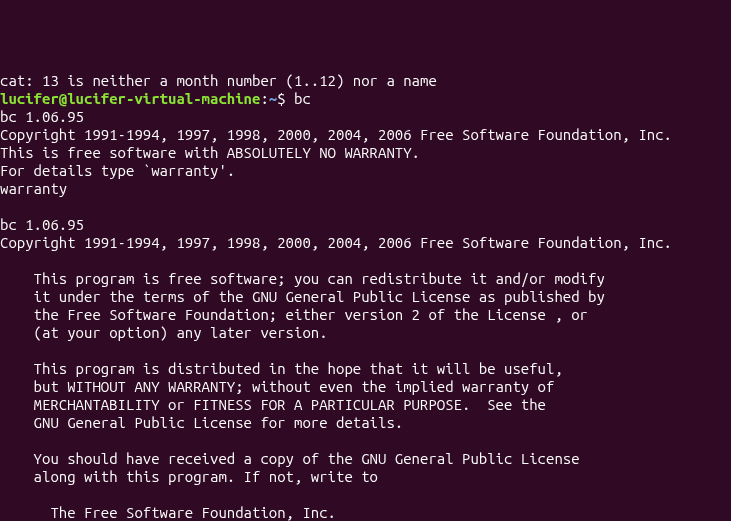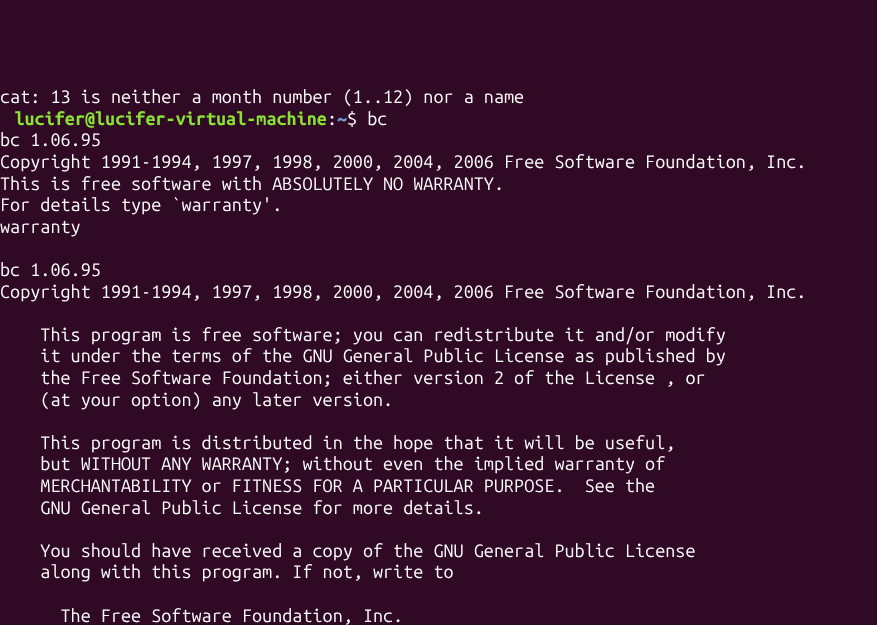--- a/index.html
+++ b/index.html
@@ -17,21 +17,20 @@
       width: 731px;
       height: 521px;
       overflow: hidden;
       white-space: pre;
     }
     .terminal {
       padding: 0;
     }
     .prompt-line {
       color: #ffffff;
-      margin-left: 12px;
     }
     .user-host {
       color: #8ae234;
       font-weight: bold;
     }
     .path {
       color: #729fcf;
       font-weight: bold;
     }
   </style>

